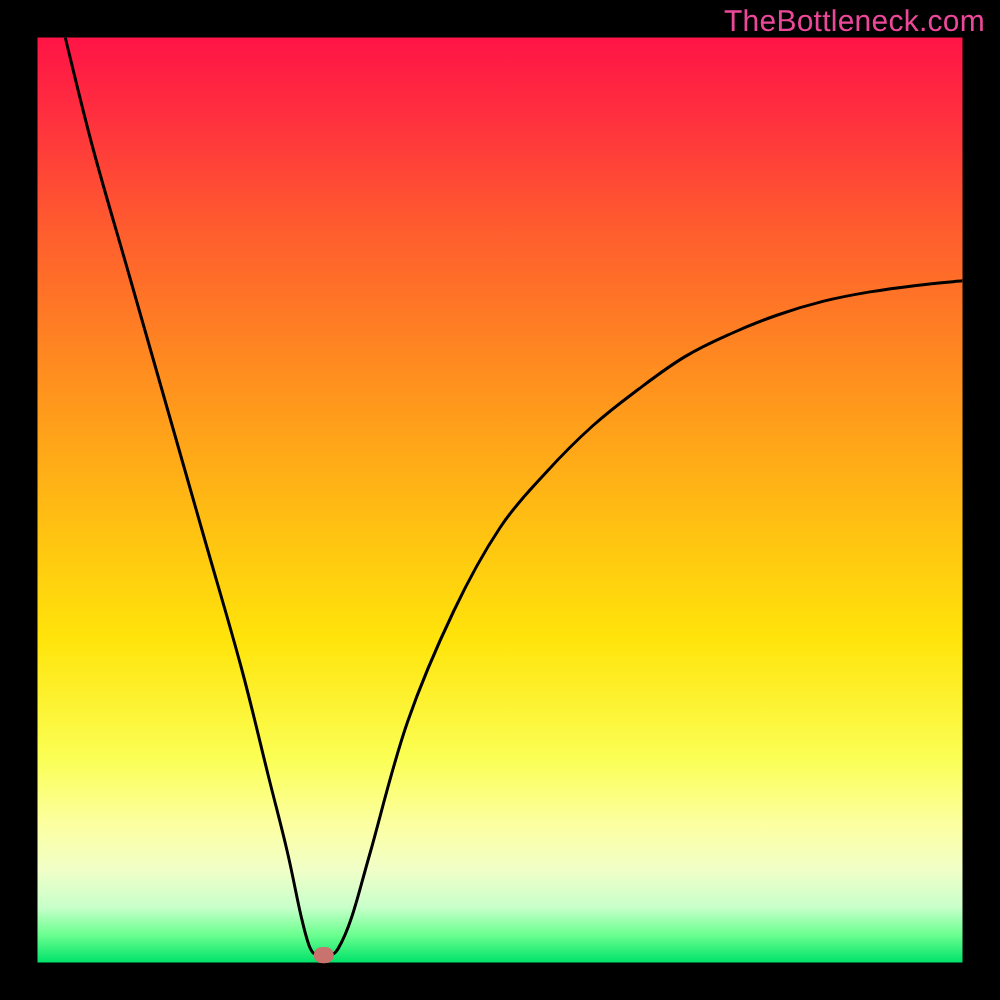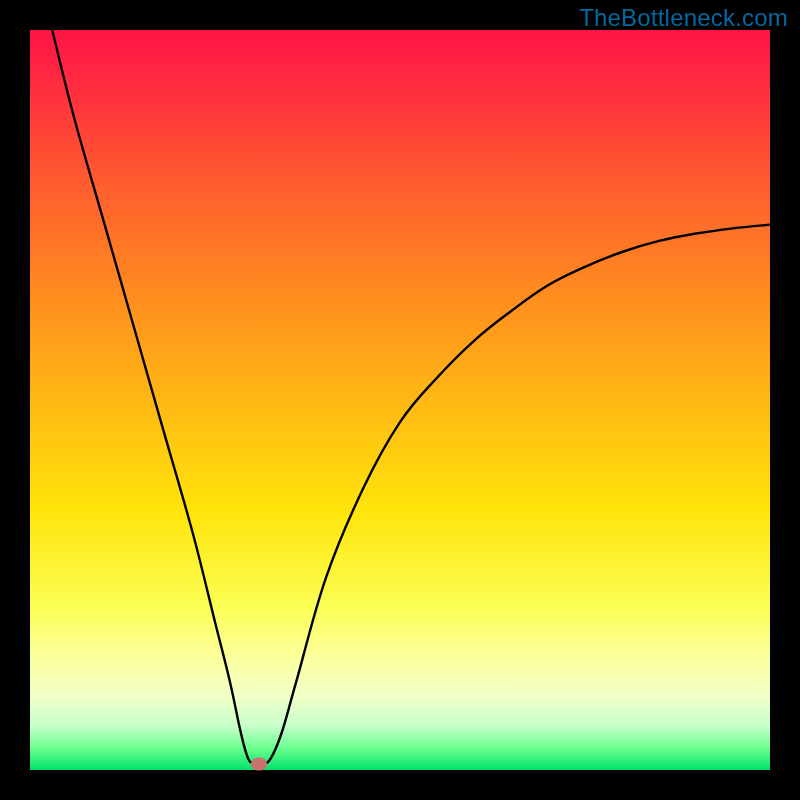--- a/index.html
+++ b/index.html
@@ -34,21 +34,21 @@
     position: absolute;
     left: 0; top: 0;
     width: 100%; height: 100%;
   }
   .watermark {
     position: absolute;
     top: 4px;
     right: 12px;
     font-family: Arial, Helvetica, sans-serif;
     font-size: 24px;
-    color: #0369a1;
+    color: #ec4899;
     letter-spacing: 0.2px;
   }
   .marker {
     position: absolute;
     width: 16px;
     height: 13px;
     border-radius: 7px / 6px;
     background: #c9736e;
     transform: translate(-50%, -50%);
   }

